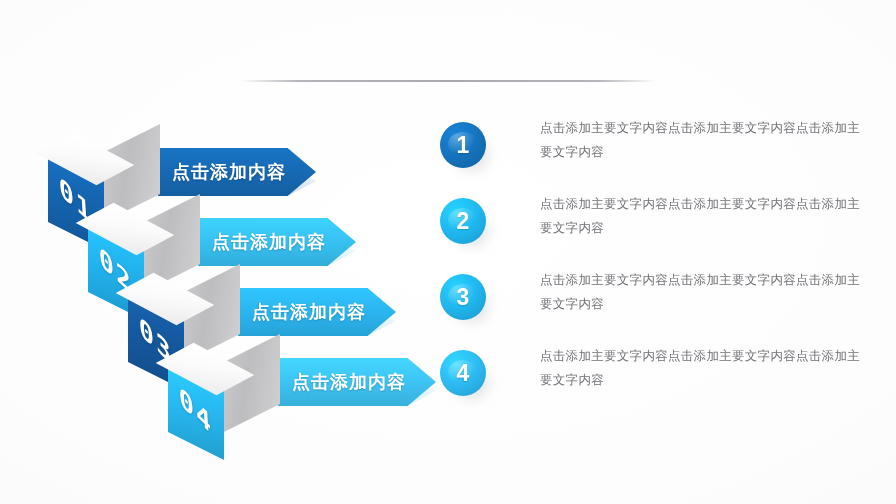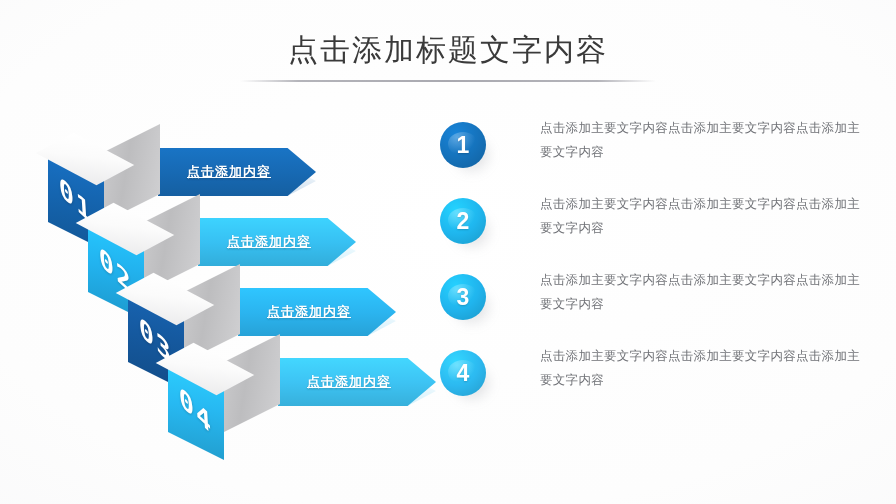--- a/index.html
+++ b/index.html
@@ -136,28 +136,27 @@
     top: 22px;
     width: 158px;
     height: 48px;
     display: flex;
     align-items: center;
     justify-content: center;
     clip-path: polygon(0 0, 82% 0, 100% 50%, 82% 100%, 0 100%);
     -webkit-clip-path: polygon(0 0, 82% 0, 100% 50%, 82% 100%, 0 100%);
   }
   .banner-label {
-    font-size: 13px;
+    font-size: 18px;
     font-weight: 700;
     color: #ffffff;
     letter-spacing: 1px;
     text-shadow: 0 1px 2px rgba(0,0,0,0.20);
     padding-right: 16px;
     font-family: "Liberation Sans", "DejaVu Sans", sans-serif;
-    text-decoration: underline;
   }
   .banner-reflect {
     position: absolute;
     left: 128px;
     top: 70px;
     width: 158px;
     height: 30px;
     clip-path: polygon(0 0, 82% 0, 100% 50%, 82% 100%, 0 100%);
     -webkit-clip-path: polygon(0 0, 82% 0, 100% 50%, 82% 100%, 0 100%);
     opacity: 0.22;
@@ -227,23 +226,20 @@
     color: #6f7176;
     letter-spacing: 0.3px;
     font-family: "Liberation Sans", "DejaVu Sans", sans-serif;
   }
 </style>
 </head>
 <body>
 
 <div class="slide">
 
-  <div class="title-wrap">
-    <div class="slide-title">点击添加标题文字内容</div>
-  </div>
   <div class="title-rule"></div>
 
   <div class="steps">
 
     <div class="step step-1">
       <div class="banner-reflect" id="rf0" style="background: linear-gradient(rgb(23, 105, 179) 0%, rgba(255, 255, 255, 0) 100%);"></div>
       <div class="banner" id="bn0" style="background: linear-gradient(rgb(25, 116, 197) 0%, rgb(23, 105, 179) 52%, rgb(21, 95, 161) 100%);">
         <span class="banner-label">点击添加内容</span>
       </div>
       <div class="cube">

